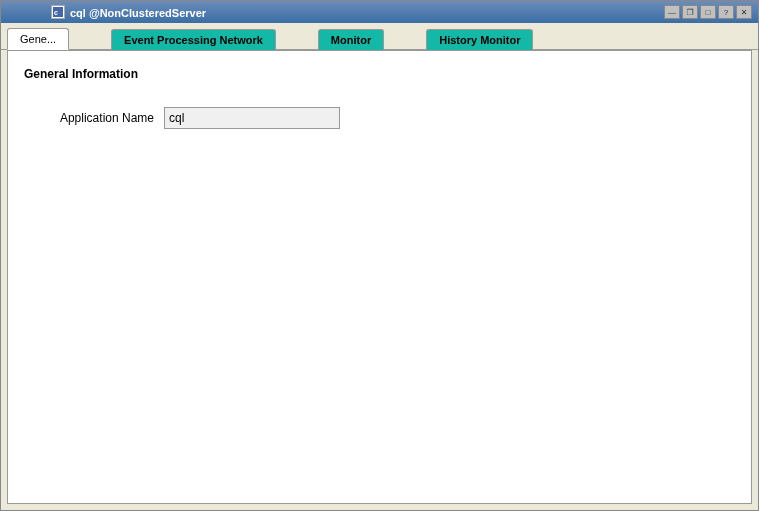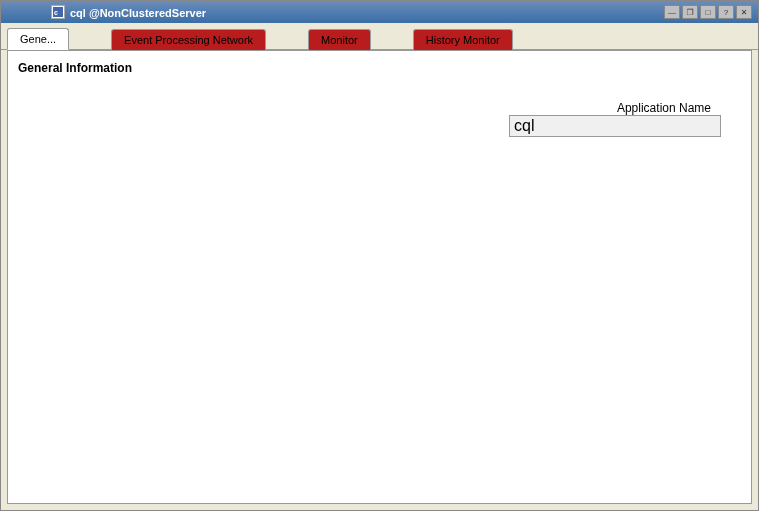--- a/index.html
+++ b/index.html
@@ -94,79 +94,79 @@
       background: #ece9d8;
       border-bottom: 1px solid #999;
       flex-shrink: 0;
       gap: 40px;
     }
 
     .tab {
       padding: 4px 12px;
       border: 1px solid #999;
       border-bottom: none;
-      background: #b91c1c;
+      background: #14b8a6;
       cursor: pointer;
       font-size: 11px;
       color: #000;
       position: relative;
       bottom: -1px;
       margin-right: 2px;
       border-radius: 3px 3px 0 0;
+      font-weight: bold;
     }
 
     .tab.active {
       background: #ffffff;
       border-bottom: 1px solid #ffffff;
       z-index: 1;
       font-weight: normal;
     }
 
     .content-area {
       flex: 1;
       background: #ffffff;
       border: 1px solid #999;
       margin: 0 6px 6px 6px;
-      padding: 10px;
+      padding: 16px;
       overflow: auto;
     }
 
     .section-title {
       font-weight: bold;
       font-size: 12px;
       margin-bottom: 16px;
       color: #000;
     }
 
     .form-area {
       padding: 10px 20px;
     }
 
     .form-row {
       display: flex;
-      align-items: flex-end;
+      align-items: center;
       margin-bottom: 12px;
-      flex-direction: column;
     }
 
     .form-label {
       width: 120px;
       text-align: right;
       padding-right: 10px;
       font-size: 12px;
       color: #000;
     }
 
     .form-input {
-      width: 212px;
+      width: 176px;
       height: 22px;
       border: 1px solid #999;
       background: #f0f0f0;
       padding: 2px 4px;
-      font-size: 16px;
+      font-size: 12px;
       color: #000;
       outline: none;
     }
 
     .form-input[readonly] {
       background: #f0f0f0;
       cursor: default;
     }
   </style>
 </head>

